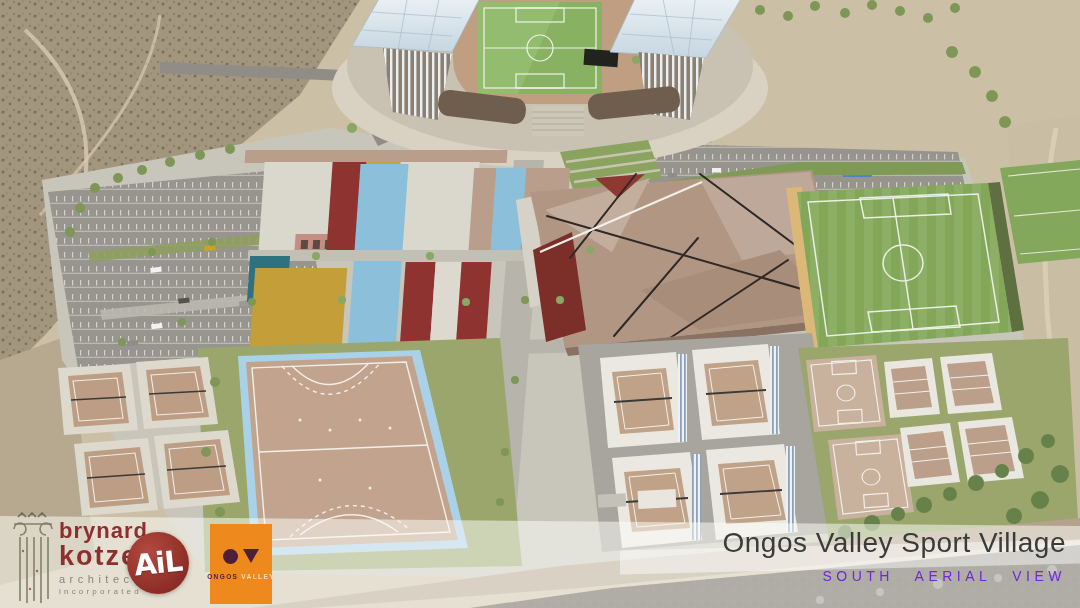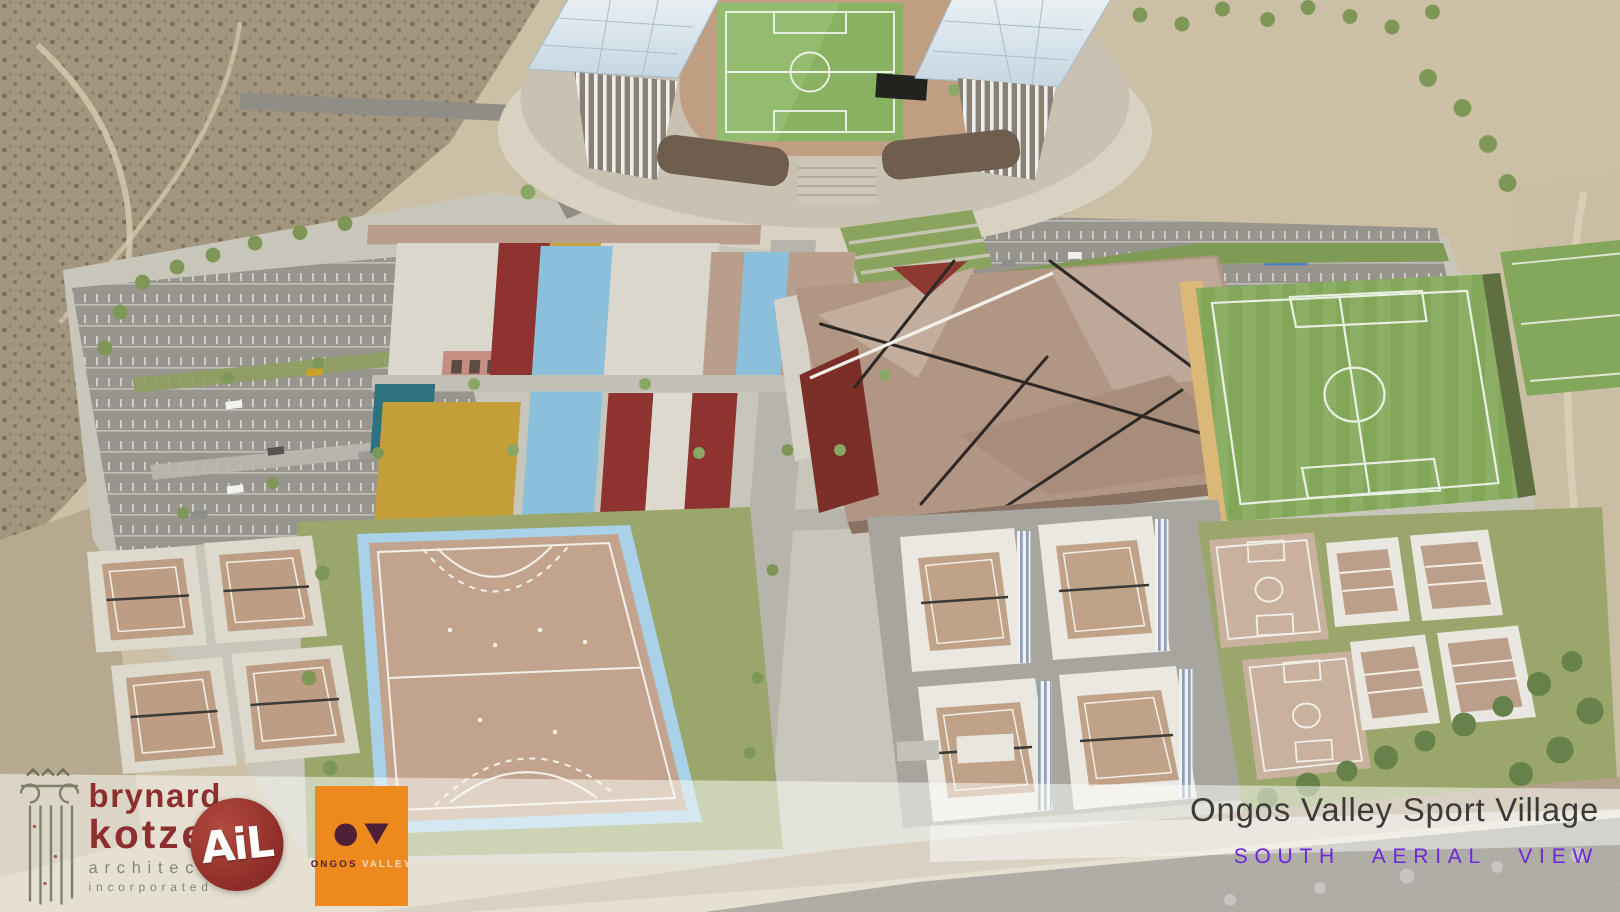--- a/index.html
+++ b/index.html
@@ -28,21 +28,21 @@
   .ongos{position:absolute;left:210px;top:524px;width:62px;height:80px;background:#ee8a1d;
        display:flex;flex-direction:column;align-items:center;justify-content:center;}
   .ongos .glyphs{display:flex;align-items:center;}
   .ongos .o{width:15px;height:15px;border-radius:50%;background:#4e1f38;}
   .ongos .v{width:0;height:0;border-left:8px solid transparent;border-right:8px solid transparent;
        border-top:14px solid #4e1f38;margin-left:5px;}
   .ongos .txt{margin-top:9px;font-size:6.5px;font-weight:700;letter-spacing:1.4px;white-space:nowrap;}
   .ongos .t1{color:#4e1f38;} .ongos .t2{color:#f6ddbe;margin-left:3px;}
   
   .titleblock{position:absolute;right:14px;top:527px;text-align:right;}
-  .titleblock h1{margin:0;font-size:22px;font-weight:400;color:#3b3b39;letter-spacing:.5px;}
+  .titleblock h1{margin:0;font-size:28px;font-weight:400;color:#3b3b39;letter-spacing:.5px;}
   .titleblock .sub{margin-top:9px;font-size:14px;color:#6d28d9;
        letter-spacing:4.5px;word-spacing:13px;}
   .watermark{position:absolute;left:905px;top:575px;font-size:18px;z-index:12;
        color:rgba(255,255,255,.92);text-shadow:0 0 3px rgba(70,65,58,.6);letter-spacing:.3px;}
 </style>
 </head>
 <body>
 
 <div id="stage">
 

